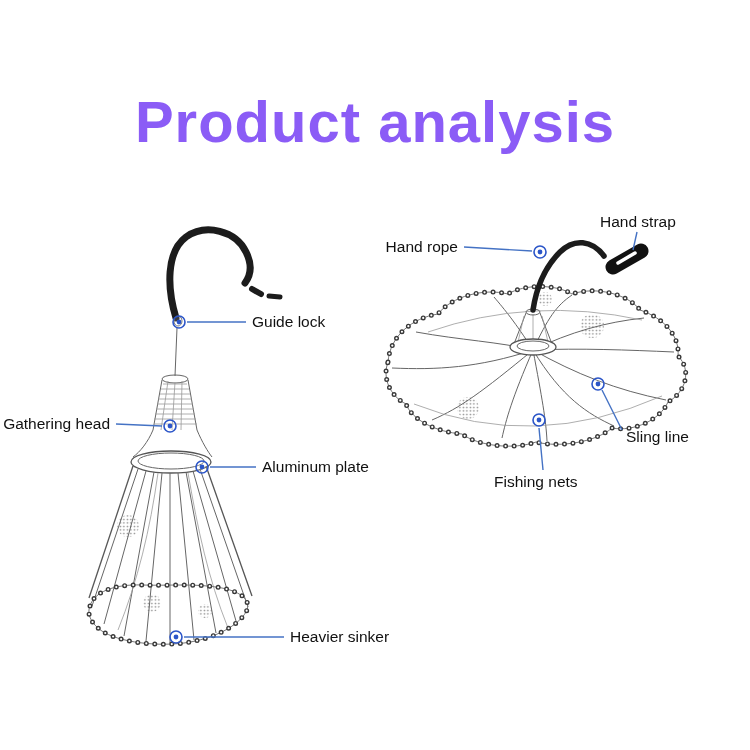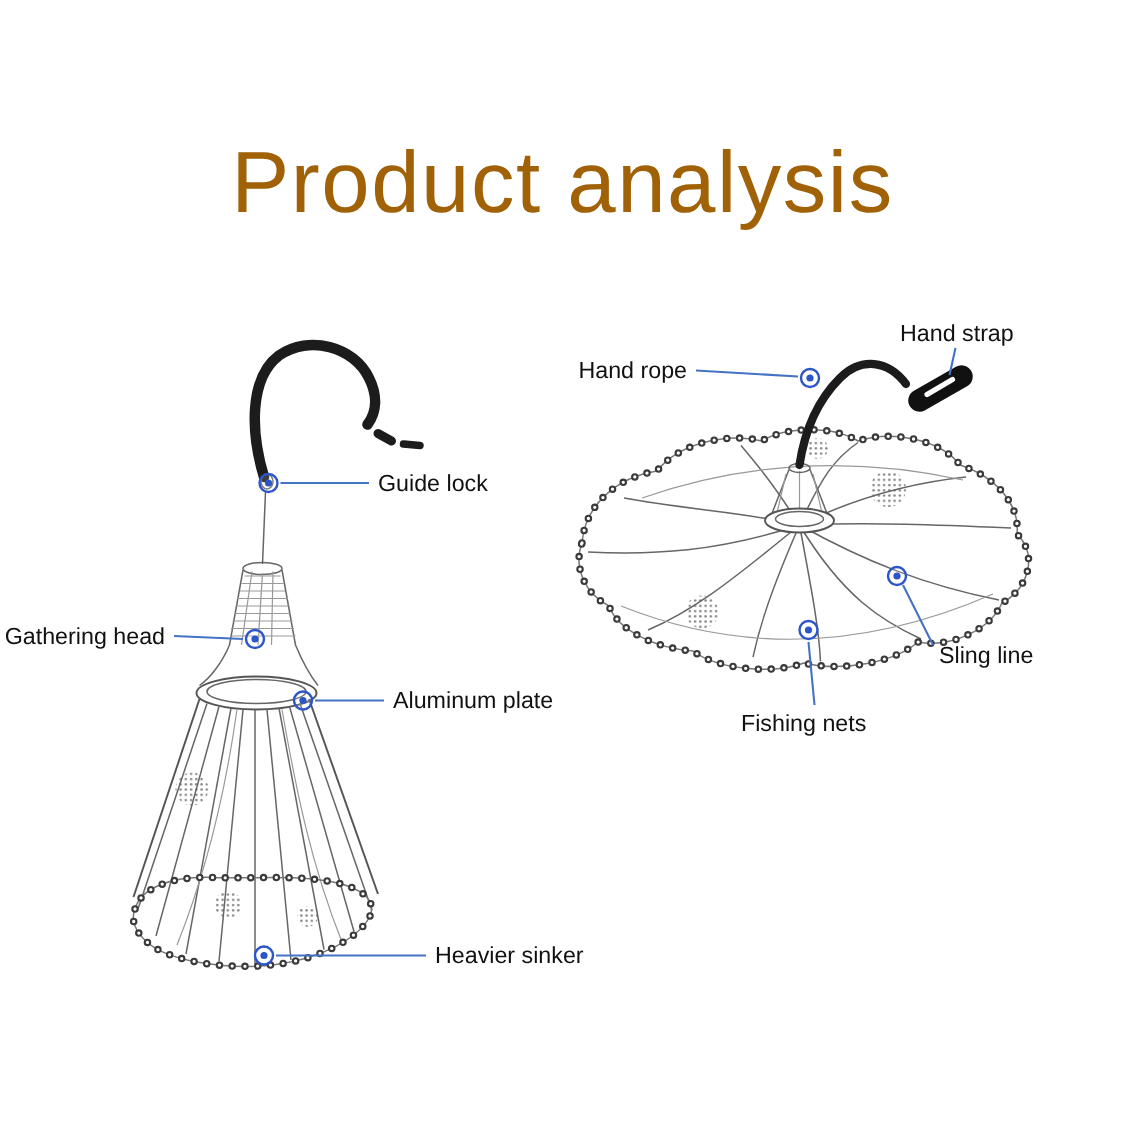--- a/index.html
+++ b/index.html
@@ -3,21 +3,21 @@
 <meta charset="utf-8">
 <style>
   :root{
     --leader:#4472c4; --marker:#2b55c8; --text:#111111;
     --rope:#1c1c1c; --line:#666666;
   }
   html,body{margin:0;padding:0;background:#ffffff;}
   .page{position:relative;width:750px;height:750px;background:#fff;overflow:hidden;
         font-family:"Liberation Sans",sans-serif;}
   h1.title{position:absolute;top:88px;left:0;width:100%;margin:0;text-align:center;
-        font-size:58px;font-weight:400;color:#a16207;letter-spacing:1px;}
+        font-size:58px;font-weight:700;color:#8b5cf6;letter-spacing:1px;}
   svg.canvas{position:absolute;top:0;left:0;}
   .line{stroke:var(--line);stroke-width:1;fill:none;}
   .line2{stroke:#555;stroke-width:1.3;fill:none;}
   .thin{stroke:#999;stroke-width:.8;fill:none;}
   .rope{stroke:var(--rope);fill:none;stroke-linecap:round;}
   .leader{stroke:var(--leader);stroke-width:1.4;fill:none;}
   .marker-outer{fill:#ffffff;fill-opacity:.15;stroke:var(--marker);stroke-width:1.6;}
   .marker-inner{fill:var(--marker);}
   text.lbl{font:15.5px "Liberation Sans",sans-serif;fill:var(--text);}
   .rim-line{fill:none;stroke:#777;stroke-width:1;}

